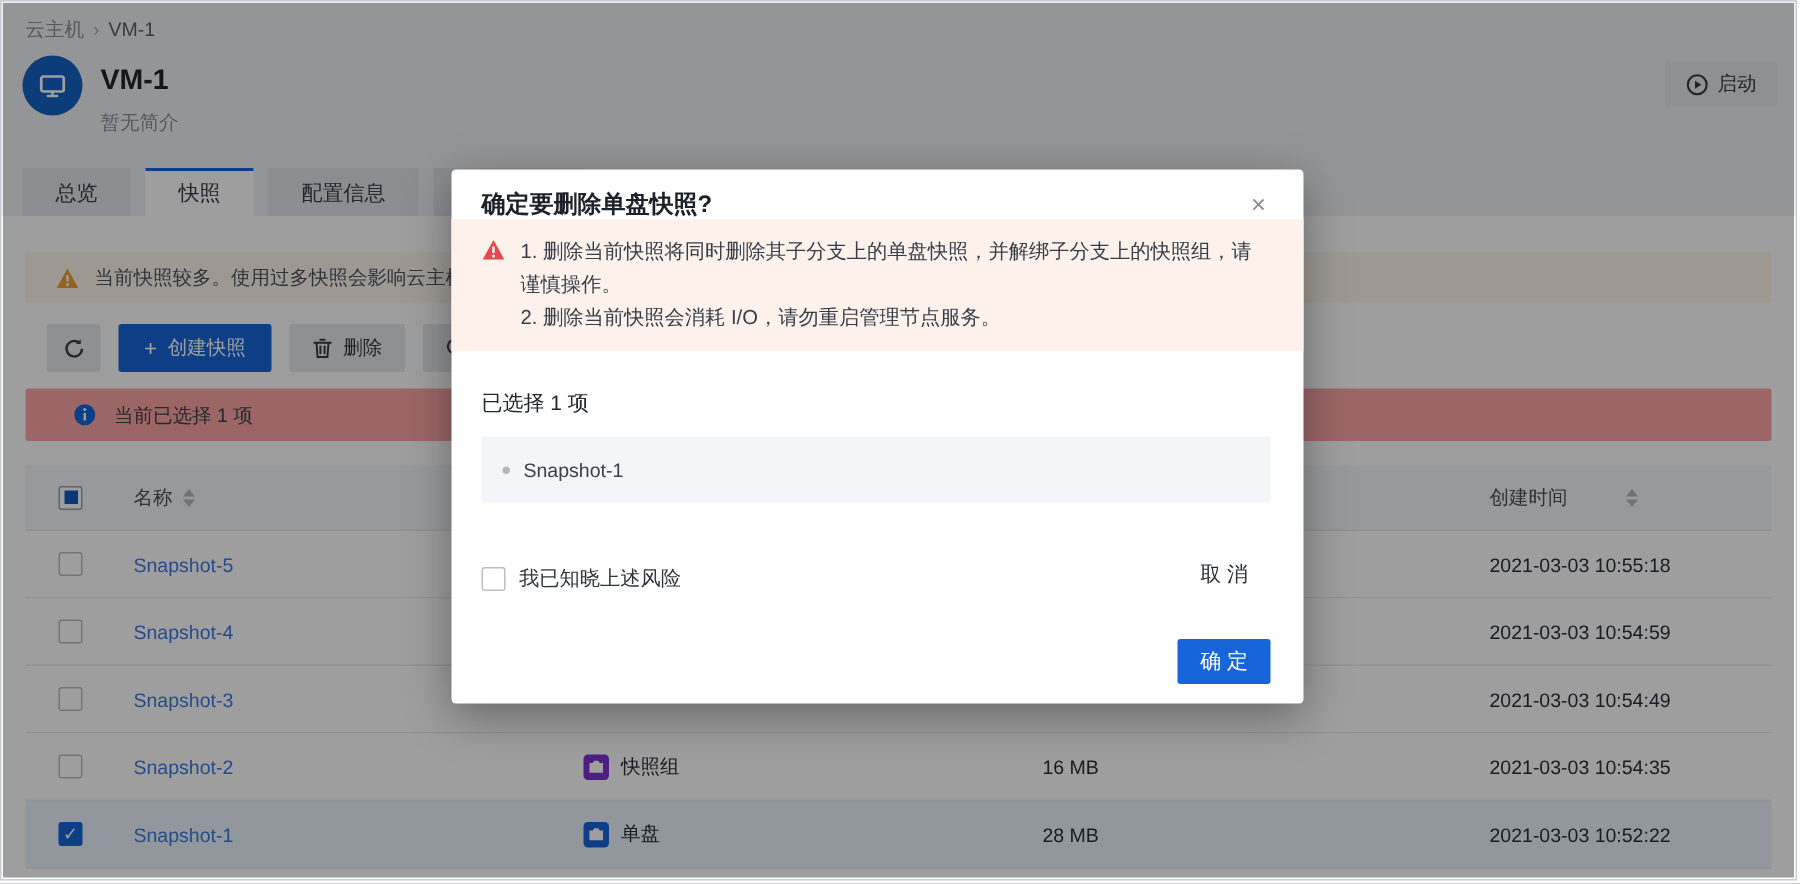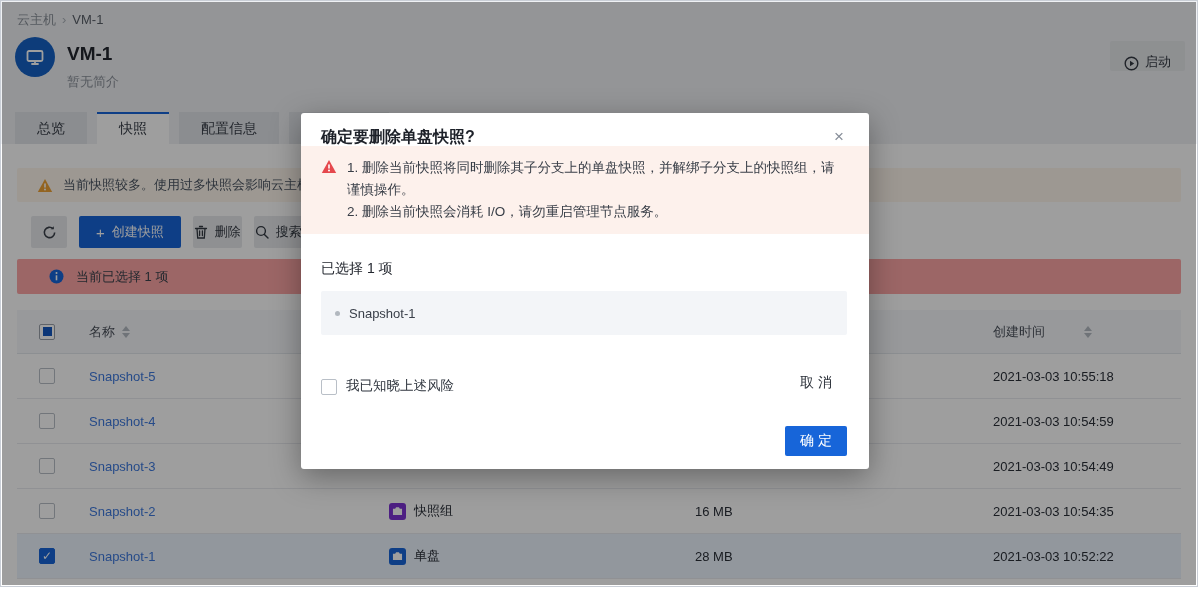--- a/index.html
+++ b/index.html
@@ -7,38 +7,38 @@
   body { font-family:"Liberation Sans","DejaVu Sans",sans-serif; font-size:13px; color:#2a2f38; }
   .screen { position:relative; width:1198px; height:587px; margin:0; border:1px solid #c9ced6; background:#eff1f4; overflow:hidden; }
 
   
   .breadcrumb { position:absolute; left:16px; top:10px; font-size:13px; color:#8a9099; }
   .breadcrumb .crumb-sep { margin:0 6px; color:#aab0b8; }
   .breadcrumb .crumb-cur { color:#595f68; }
   .vm-icon { position:absolute; left:14px; top:36px; width:40px; height:40px; border-radius:50%; background:#1562c5; display:flex; align-items:center; justify-content:center; }
   .vm-title { position:absolute; left:66px; top:42px; font-size:19px; font-weight:bold; color:#22262e; }
   .vm-sub { position:absolute; left:66px; top:72px; font-size:13px; color:#8a9099; }
-  .start-btn { position:absolute; right:12px; top:40px; height:30px; padding:0 14px; background:#e6e8eb; border:none; border-radius:2px; font-size:13px; color:#343a43; display:flex; align-items:flex-end; gap:6px; cursor:pointer; }
+  .start-btn { position:absolute; right:12px; top:40px; height:30px; padding:0 14px; background:#e6e8eb; border:none; border-radius:2px; font-size:13px; color:#343a43; display:flex; align-items:center; gap:6px; cursor:pointer; }
 
   
   .tabs { position:absolute; left:14px; top:111px; display:flex; gap:10px; }
   .tab { height:32px; line-height:29px; padding:0 22px; background:#e1e4e9; font-size:14px; color:#3a404a; border-top:2px solid transparent; cursor:pointer; white-space:nowrap; }
   .tab.active { background:#ffffff; border-top-color:#1765d9; }
 
   
   .content { position:absolute; left:0; right:0; top:143px; bottom:0; background:#ffffff; }
 
   .banner { position:absolute; left:16px; right:16px; top:167px; height:34px; background:#fdf6ec; border-radius:2px; display:flex; align-items:center; padding-left:20px; color:#4c5562; overflow:hidden; white-space:nowrap; }
   .banner .ic { margin-right:10px; display:flex; }
 
   .toolbar { position:absolute; left:30px; top:215px; height:32px; display:flex; gap:12px; }
   .tb-btn { height:32px; border:none; border-radius:2px; display:flex; align-items:center; gap:7px; font-size:13px; cursor:pointer; }
   .tb-icon-btn { width:36px; justify-content:center; background:#e7e9ec; color:#3a404a; }
   .tb-primary { background:#1765d9; color:#ffffff; padding:0 17px; }
-  .tb-gray { background:#e7e9ec; color:#343a43; padding:0 1px; }
+  .tb-gray { background:#e7e9ec; color:#343a43; padding:0 15px; }
 
   .sel-bar { position:absolute; left:16px; right:16px; top:258px; height:35px; background:#fca5a5; border-radius:2px; display:flex; align-items:center; padding-left:32px; color:#3c434d; }
   .sel-bar .ic { margin-right:12px; display:flex; }
 
   
   .thead { position:absolute; left:16px; right:16px; top:309px; height:44px; background:#f5f7fa; border-bottom:1px solid #e3e7ec; color:#4b515b; }
   .thead .cell, .trow .cell { position:absolute; top:0; height:100%; display:flex; align-items:center; }
   .col-cb   { left:22px; }
   .col-name { left:72px; }
   .col-type { left:372px; }
@@ -64,21 +64,21 @@
   .modal { position:absolute; left:300px; top:112px; width:568px; height:356px; background:#ffffff; border-radius:3px; box-shadow:0 8px 30px rgba(0,0,0,0.35); z-index:50; }
   .modal-header { height:33px; line-height:47px; padding:0 20px; font-size:16px; font-weight:bold; color:#1d2129; }
   .modal-close { position:absolute; right:16px; top:10px; width:28px; height:28px; border:none; background:transparent; font-size:17px; color:#878e99; cursor:pointer; }
   .modal-alert { position:relative; background:#fdf1ec; padding:11px 24px 11px 46px; font-size:13.5px; line-height:22px; color:#383e47; }
   .modal-alert .ic { position:absolute; left:20px; top:13px; }
   .modal-body { padding:26px 22px 0 20px; }
   .sel-label { font-size:14px; color:#22262e; }
   .sel-box { margin-top:13px; background:#f3f5f8; border-radius:2px; }
   .sel-item { height:44px; display:flex; align-items:center; padding:0 14px; color:#3a404a; font-size:13px; }
   .sel-item .dot { width:5px; height:5px; border-radius:50%; background:#b2b8bf; margin-right:9px; }
-  .risk-row { margin-top:42px; display:flex; align-items:flex-end; gap:9px; font-size:13.5px; color:#2f353e; }
+  .risk-row { margin-top:42px; display:flex; align-items:center; gap:9px; font-size:13.5px; color:#2f353e; }
   .modal-footer { position:absolute; right:22px; bottom:13px; display:flex; gap:28px;flex-direction:column; }
   .m-btn { height:30px; border:none; border-radius:2px; font-size:14px; cursor:pointer; }
   .m-cancel { background:transparent; color:#2a2f38; padding:0 10px; }
   .m-confirm { background:#1765d9; color:#ffffff; padding:0 15px; }
 </style>
 </head>
 <body>
 
 <div class="screen">
 

